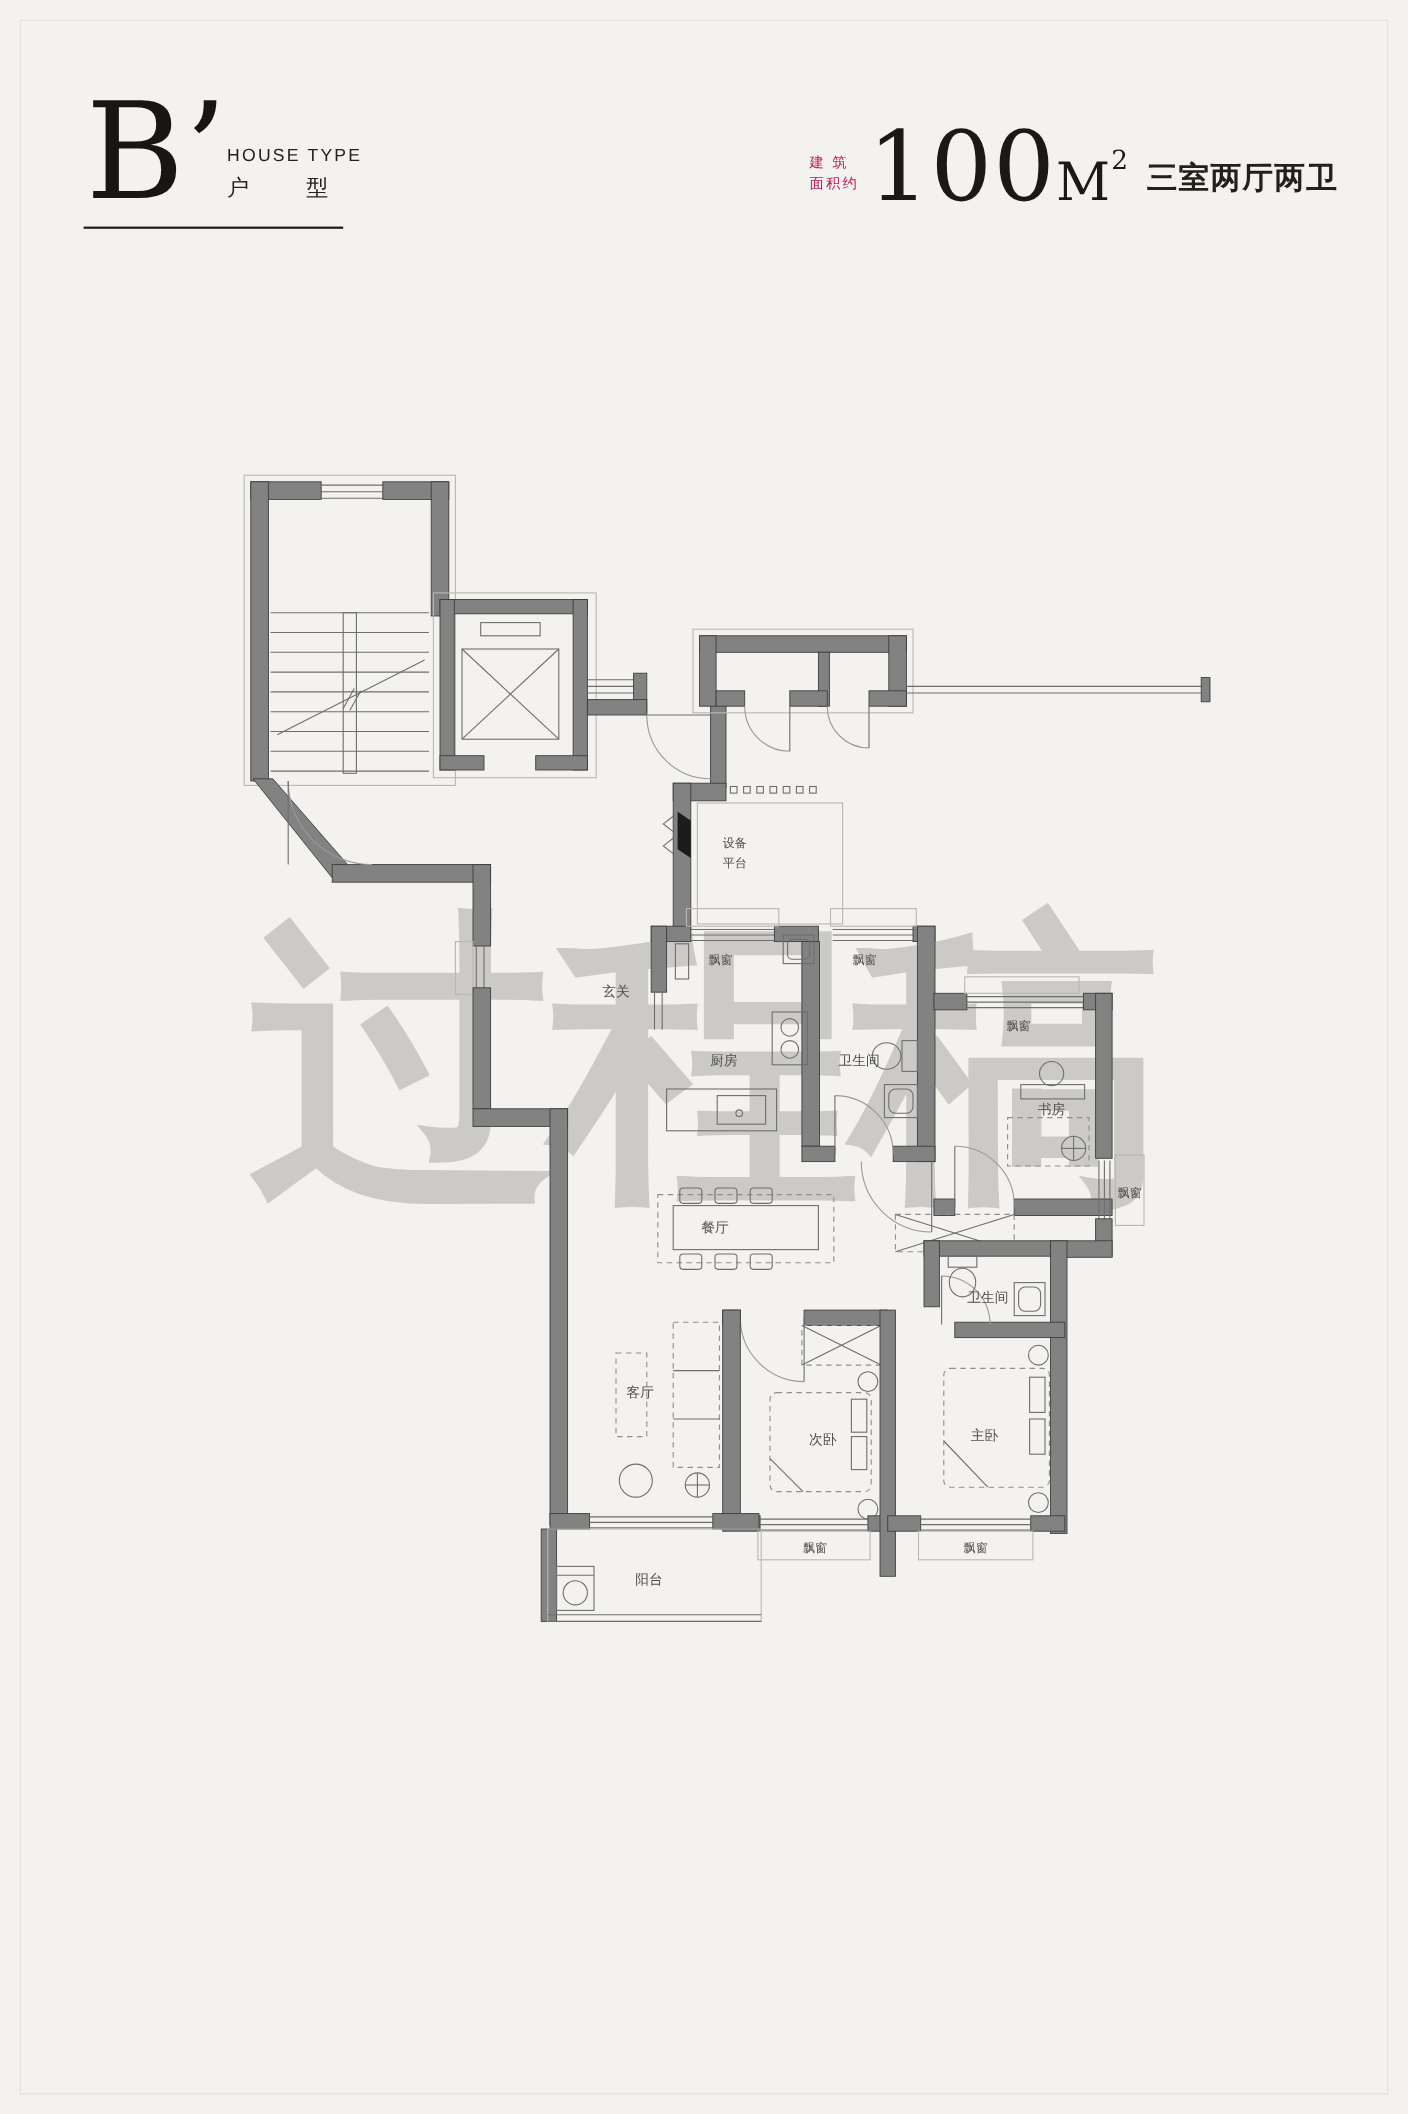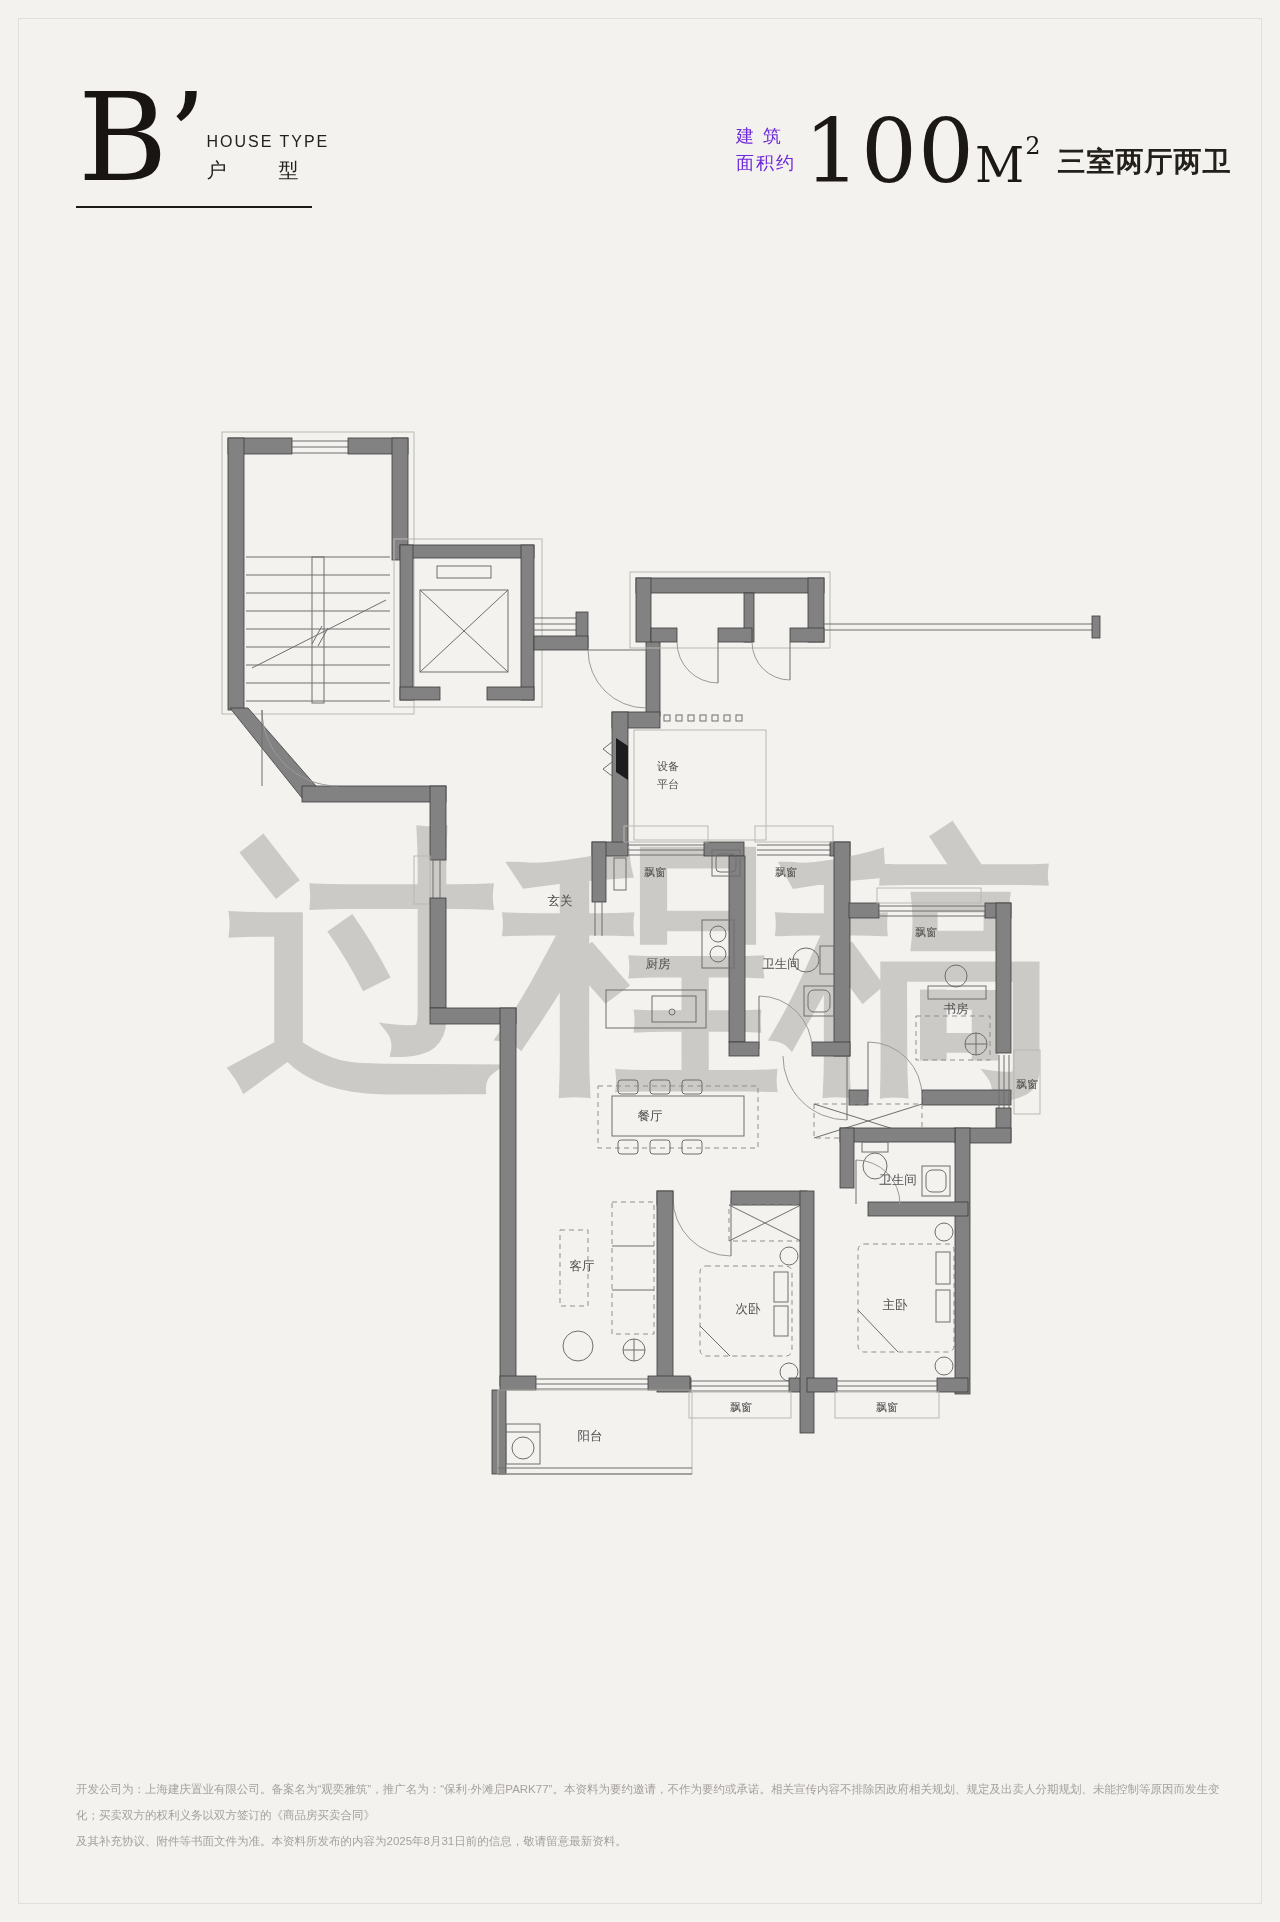--- a/index.html
+++ b/index.html
@@ -9,21 +9,21 @@
 
   
   .header{position:absolute;left:0;top:0;width:1280px;height:240px;}
   .ht-left{position:absolute;left:78px;top:88px;display:flex;align-items:flex-end;}
   .ht-letter{font-family:"DejaVu Serif",serif;font-size:122px;line-height:0.82;color:#181512;}
   .ht-labels{margin-bottom:4px;}
   .ht-en{font-size:16px;letter-spacing:2px;color:#23201d;}
   .ht-cn{font-size:20px;letter-spacing:0;color:#23201d;margin-top:6px;display:flex;width:92px;justify-content:space-between;}
   .ht-rule{position:absolute;left:76px;top:206px;width:236px;height:2px;background:#1c1916;}
   .ht-right{position:absolute;left:736px;top:118px;display:flex;align-items:flex-end;}
-  .area-prefix{font-size:18px;color:#6d28d9;line-height:1.5;margin-bottom:10px;}
+  .area-prefix{font-size:13px;color:#be185d;line-height:1.5;margin-bottom:10px;}
   .area-prefix span{display:block;letter-spacing:2px;}
   .area-value{font-family:"DejaVu Serif",serif;font-size:88px;line-height:0.78;color:#1b1815;margin-left:8px;letter-spacing:1px;}
   .area-unit{font-size:48px;}
   .area-sup{font-size:24px;vertical-align:28px;}
   .rooms{font-size:28px;font-weight:bold;color:#23201c;margin-left:16px;margin-bottom:6px;letter-spacing:1px;text-align:right;}
 
   
   .watermark{position:absolute;left:226px;top:822px;z-index:1;font-family:"DejaVu Serif",serif;
              font-weight:bold;font-size:282px;line-height:1;letter-spacing:-8px;
              color:#b5b2ad;opacity:0.62;white-space:nowrap;}
@@ -353,17 +353,13 @@
       <line class="win" x1="498" y1="1474" x2="692" y2="1474"></line>
       <rect class="thin" x="506" y="1424" width="34" height="40"></rect>
       <circle class="thin" cx="523" cy="1448" r="11"></circle>
       <line class="thin" x1="506" y1="1432" x2="540" y2="1432"></line>
       <text class="lbl" x="590" y="1440">阳台</text>
     </g>
 
     <text class="lbl" x="560" y="905">玄关</text>
   </svg>
 
-  <div class="footer">
-    <div>开发公司为：上海建庆置业有限公司。备案名为“观奕雅筑”，推广名为：“保利·外滩启PARK77”。本资料为要约邀请，不作为要约或承诺。相关宣传内容不排除因政府相关规划、规定及出卖人分期规划、未能控制等原因而发生变化；买卖双方的权利义务以双方签订的《商品房买卖合同》</div>
-    <div>及其补充协议、附件等书面文件为准。本资料所发布的内容为2025年8月31日前的信息，敬请留意最新资料。</div>
-  </div>
 </div>
 
 </body></html>

